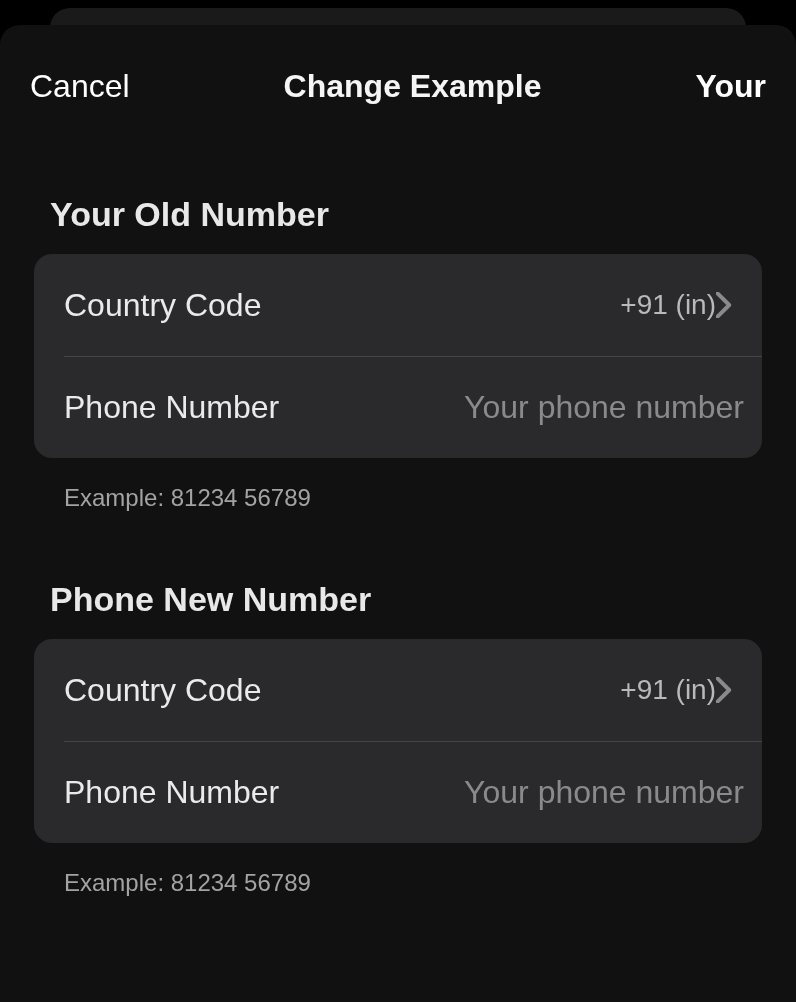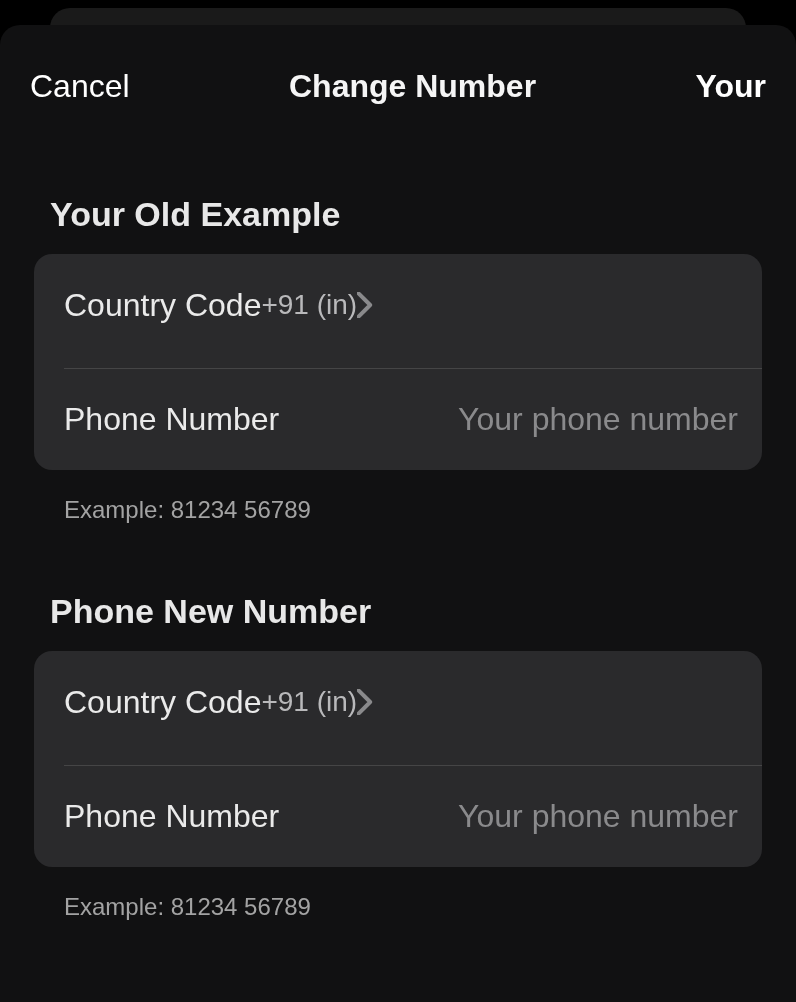--- a/index.html
+++ b/index.html
@@ -64,29 +64,29 @@
       padding: 0 16px 20px 16px;
     }
     .group {
       background: #2a2a2c;
       border-radius: 18px;
       overflow: hidden;
     }
     .row {
       display: flex;
       align-items: center;
+      justify-content: space-between;
       padding: 0 30px;
       height: 102px;
     }
     .row + .row {
       border-top: 1px solid rgba(120,120,120,0.35);
       margin-left: 30px;
       padding-left: 0;
-      padding-right: 24px;
-      margin-top: 12px;
+      padding-right: 18px;
     }
     .row-label {
       font-size: 32px;
       font-weight: 400;
       color: #eaeaea;
       flex: 0 0 auto;
     }
     .row-value {
       display: flex;
       align-items: center;
@@ -123,27 +123,27 @@
     }
   </style>
 </head>
 <body>
 
 <div class="sheet-peek"></div>
 <div class="sheet">
 
   <div class="nav-bar">
     <div class="nav-left">Cancel</div>
-    <div class="nav-title">Change Number</div>
+    <div class="nav-title">Change Example</div>
     <div class="nav-right">Your</div>
   </div>
 
   <div class="content">
 
-    <div class="section-header">Your Old Example</div>
+    <div class="section-header">Your Old Number</div>
     <div class="group">
       <div class="row">
         <div class="row-label">Country Code</div>
         <div class="row-value">
           <span>+91 (in)</span>
           <span class="chevron">
             <svg width="16" height="26" viewBox="0 0 12 20">
                 <path d="M1 1 L10 10 L1 19" stroke="#8a8a8c" stroke-width="3" fill="none" stroke-linecap="round" stroke-linejoin="round"></path>
               </svg>
           </span>

